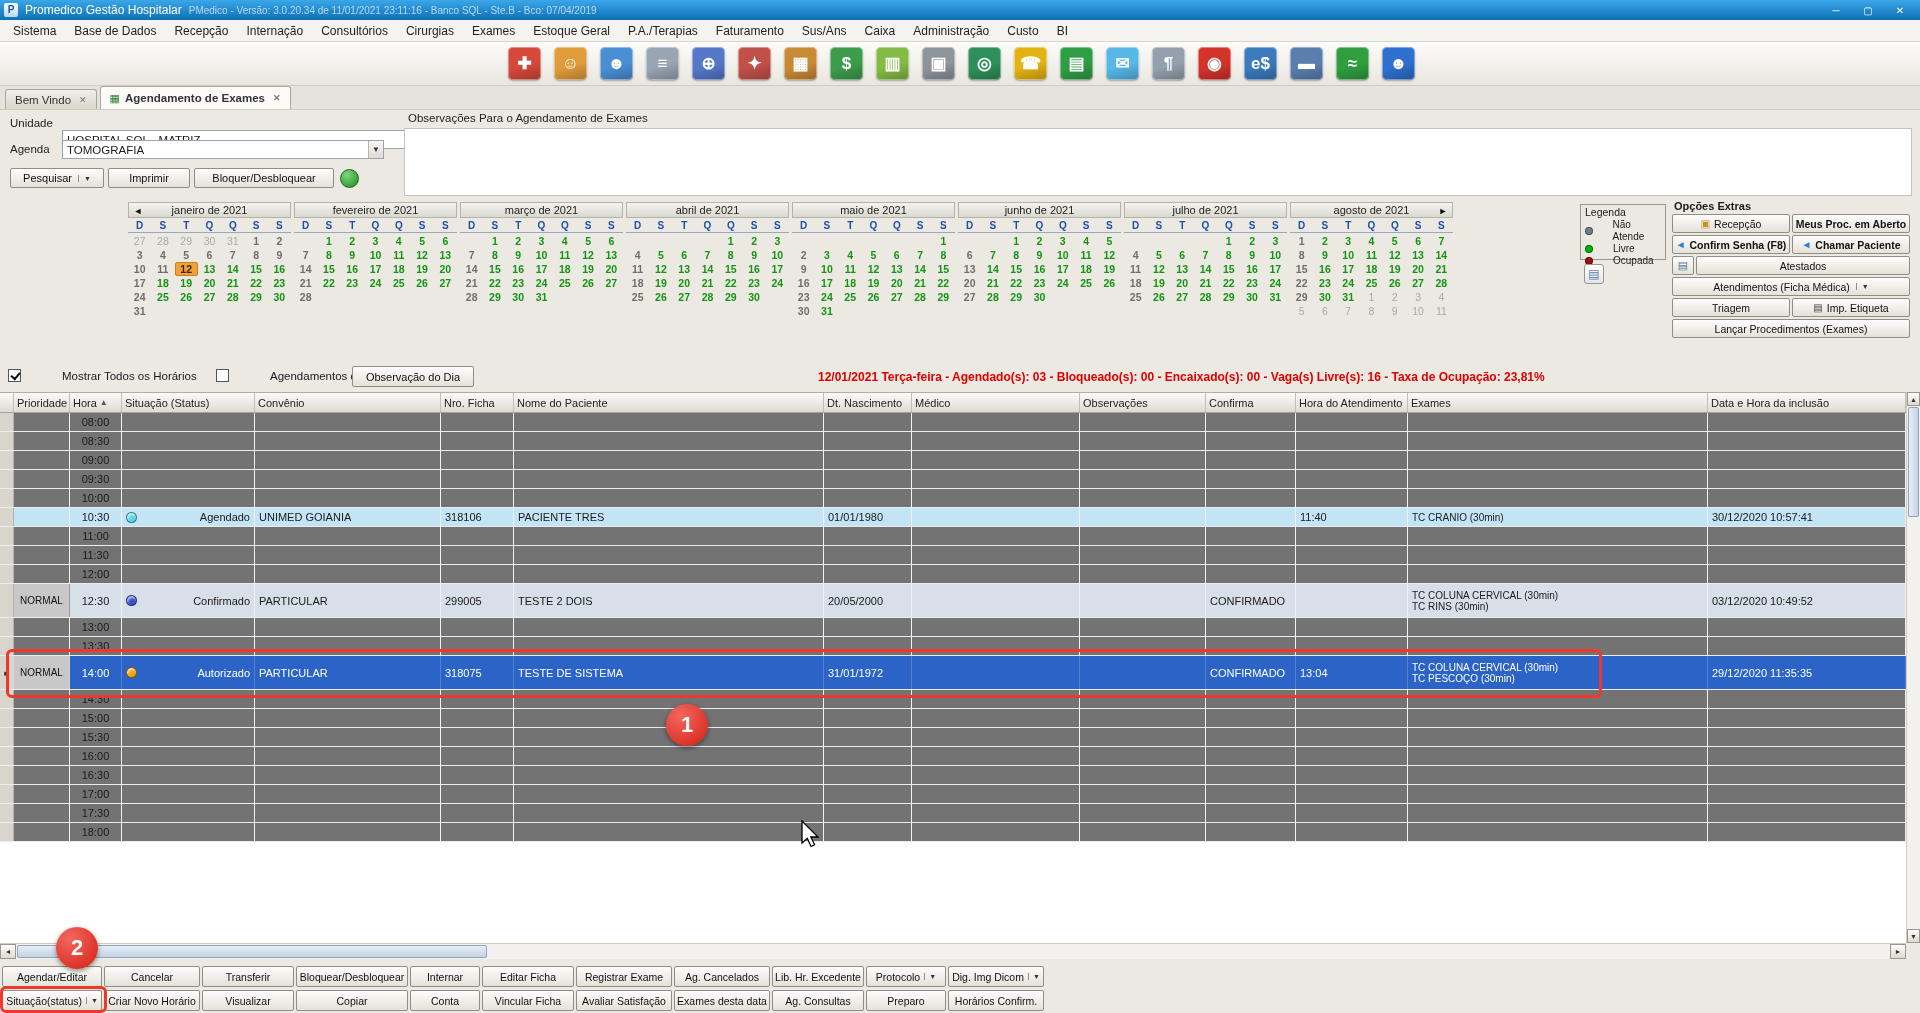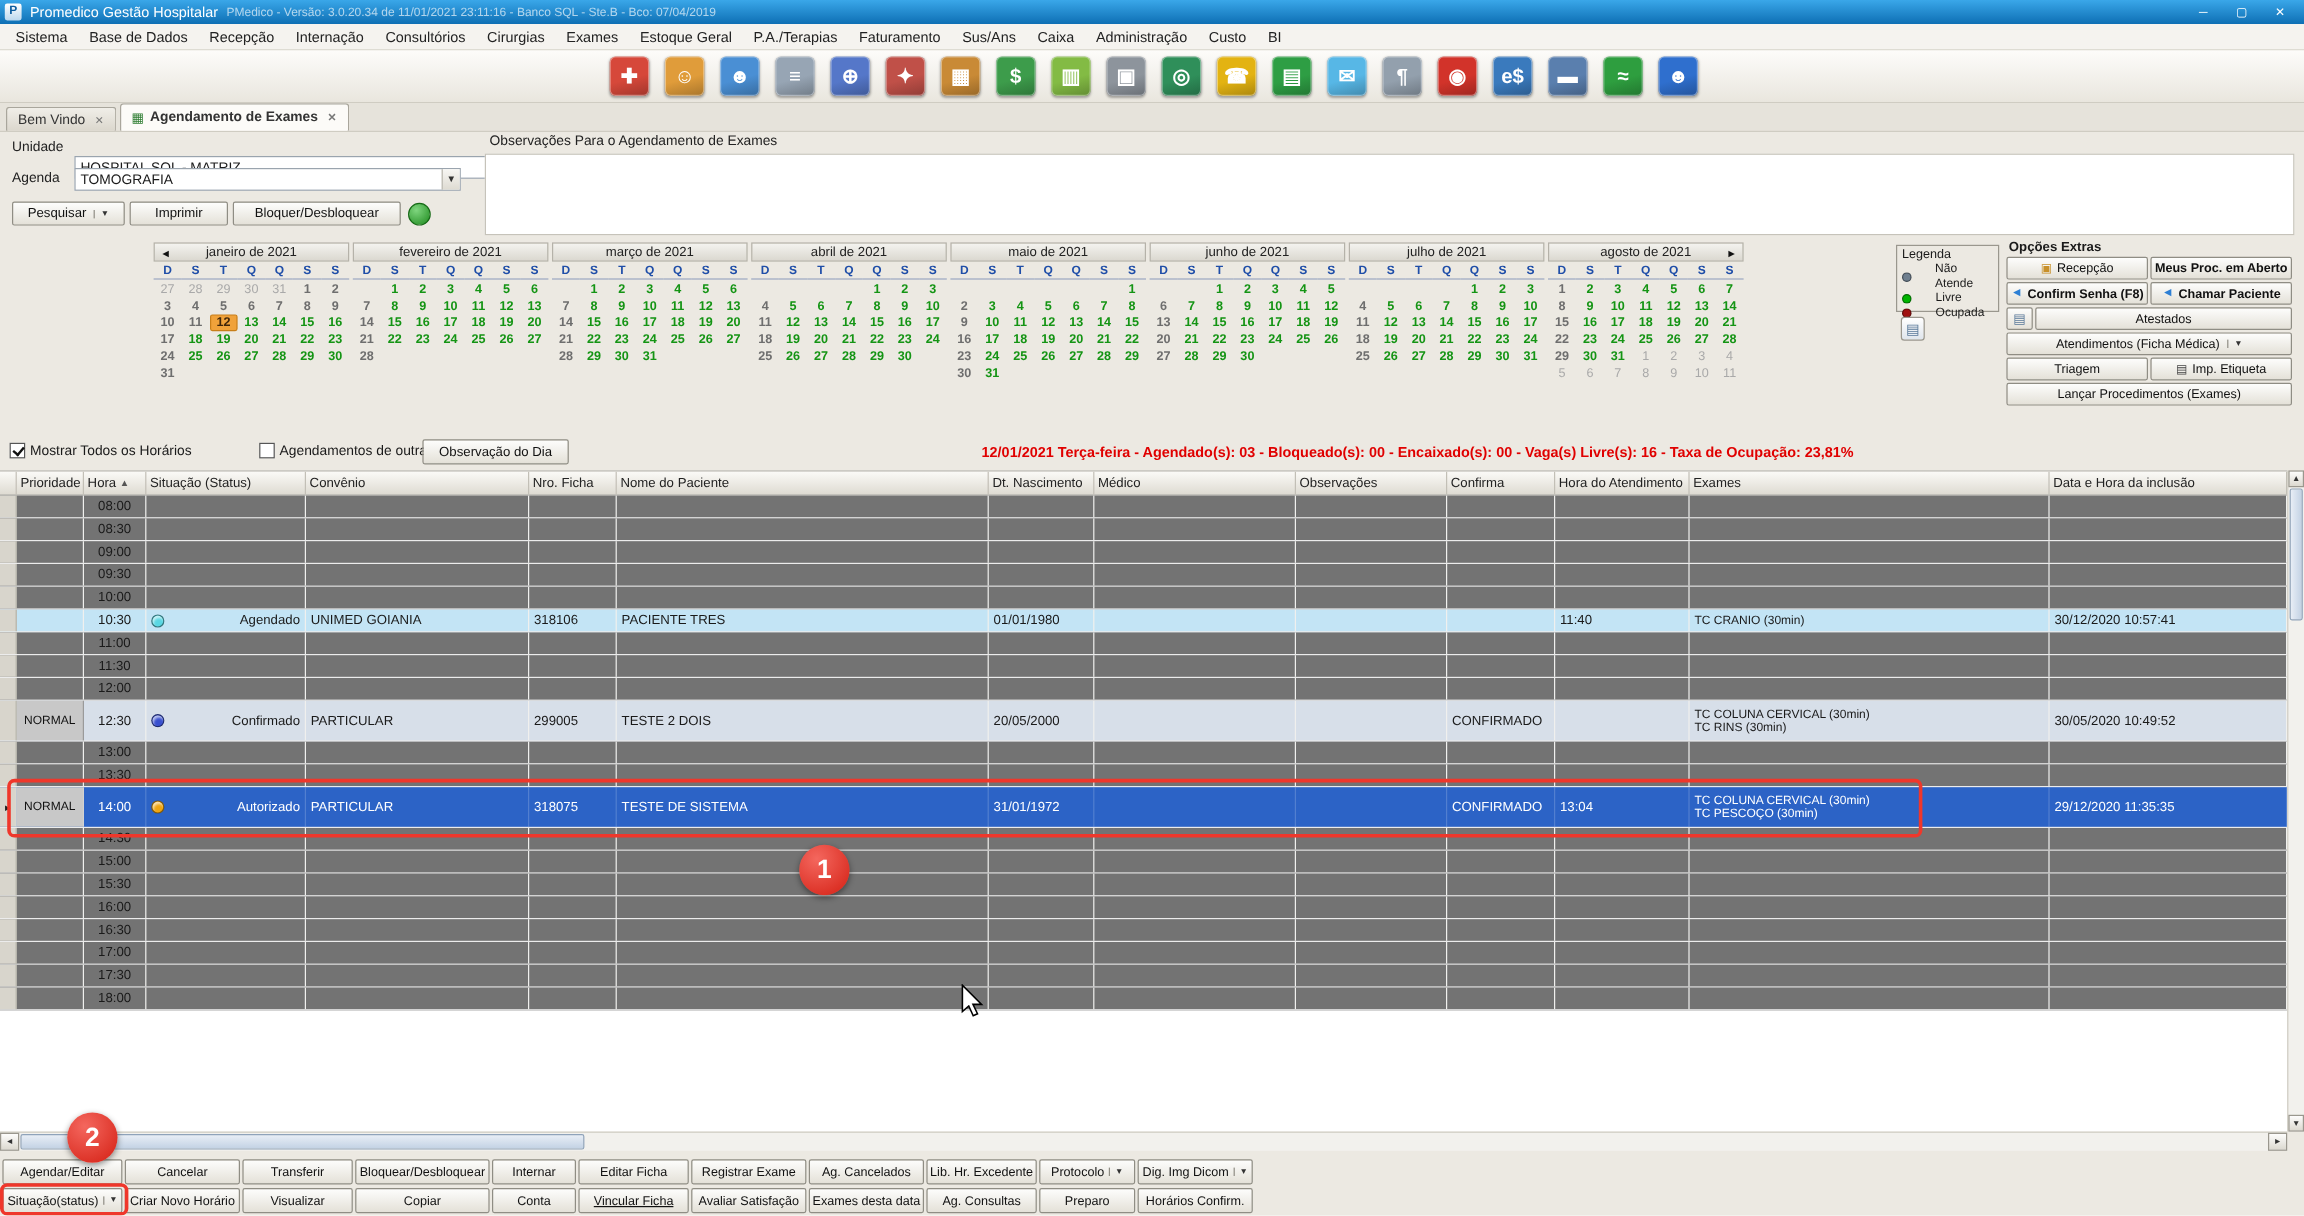--- a/index.html
+++ b/index.html
@@ -66,21 +66,21 @@
   .opt-row{display:flex;gap:2px;margin-bottom:2px;}
   .opt-btn{flex:1;height:19px;font-size:10.5px;}
   .opt-btn.bold{font-weight:bold;}
   .opt-btn .oicon{margin-right:4px;font-size:10px;}
   .opt-iconbtn{flex:0 0 22px;height:19px;font-size:11px;}
 
   
   #optrow{position:absolute;top:364px;left:0;right:0;height:26px;}
   .cb{position:absolute;top:5px;width:13px;height:13px;background:#fff;border:1px solid #555;}
   .cb.checked::after{content:"";position:absolute;left:2px;top:2px;width:7px;height:4px;border-left:2px solid #111;border-bottom:2px solid #111;transform:rotate(-50deg);}
-  .cblbl{position:absolute;top:6px;font-size:11.5px;}
+  .cblbl{position:absolute;top:6px;font-size:11.5px;margin-left:37px;}
   #daynote-btn{position:absolute;left:352px;top:2px;width:122px;height:21px;}
   #statusline{position:absolute;left:818px;top:6px;font-size:12px;font-weight:bold;color:#e00000;white-space:nowrap;}
 
   
   #tablewrap{position:absolute;top:392px;left:0;right:14px;height:551px;background:#fff;border-top:1px solid #b0ada4;overflow:hidden;}
   .thead{display:flex;height:20px;background:linear-gradient(#fbfaf7,#dedbd2);border-bottom:1px solid #a5a29a;}
   .th{border-right:1px solid #c2bfb6;font-size:11px;display:flex;align-items:center;padding:0 3px;color:#222;white-space:nowrap;overflow:hidden;}
   .th .sort{font-size:8px;color:#555;margin-left:3px;}
   .w-sel{width:14px;flex:0 0 14px;}
   .w-pri{width:56px;flex:0 0 56px;}
@@ -950,21 +950,21 @@
         <div class="td w-nome">TESTE 2 DOIS</div>
         <div class="td w-nasc">20/05/2000</div>
         <div class="td w-med"></div>
         <div class="td w-obs"></div>
         <div class="td w-conf">CONFIRMADO</div>
         <div class="td w-hat"></div>
         <div class="td w-exa exa-cell">
           <span>TC COLUNA CERVICAL (30min)</span>
           <span>TC RINS (30min)</span>
         </div>
-        <div class="td w-inc">30/05/2020 10:49:52</div>
+        <div class="td w-inc">03/12/2020 10:49:52</div>
       </div>
       <div class="trow">
         <div class="td w-sel selbox"></div>
         <div class="td w-pri"></div>
         <div class="td w-hora hora-c">13:00</div>
         <div class="td w-sit"></div>
         <div class="td w-conv"></div>
         <div class="td w-ficha"></div>
         <div class="td w-nome"></div>
         <div class="td w-nasc"></div>
@@ -1204,21 +1204,21 @@
     </button>
     <button class="btn bbtn" style="width: 92px;">
       <span>Visualizar</span>
     </button>
     <button class="btn bbtn" style="width: 112px;">
       <span>Copiar</span>
     </button>
     <button class="btn bbtn" style="width: 70px;">
       <span>Conta</span>
     </button>
-    <button class="btn bbtn" style="width: 92px; text-decoration: underline;">
+    <button class="btn bbtn" style="width: 92px;">
       <span>Vincular Ficha</span>
     </button>
     <button class="btn bbtn" style="width: 96px;">
       <span>Avaliar Satisfação</span>
     </button>
     <button class="btn bbtn" style="width: 96px;">
       <span>Exames desta data</span>
     </button>
     <button class="btn bbtn" style="width: 92px;">
       <span>Ag. Consultas</span>

